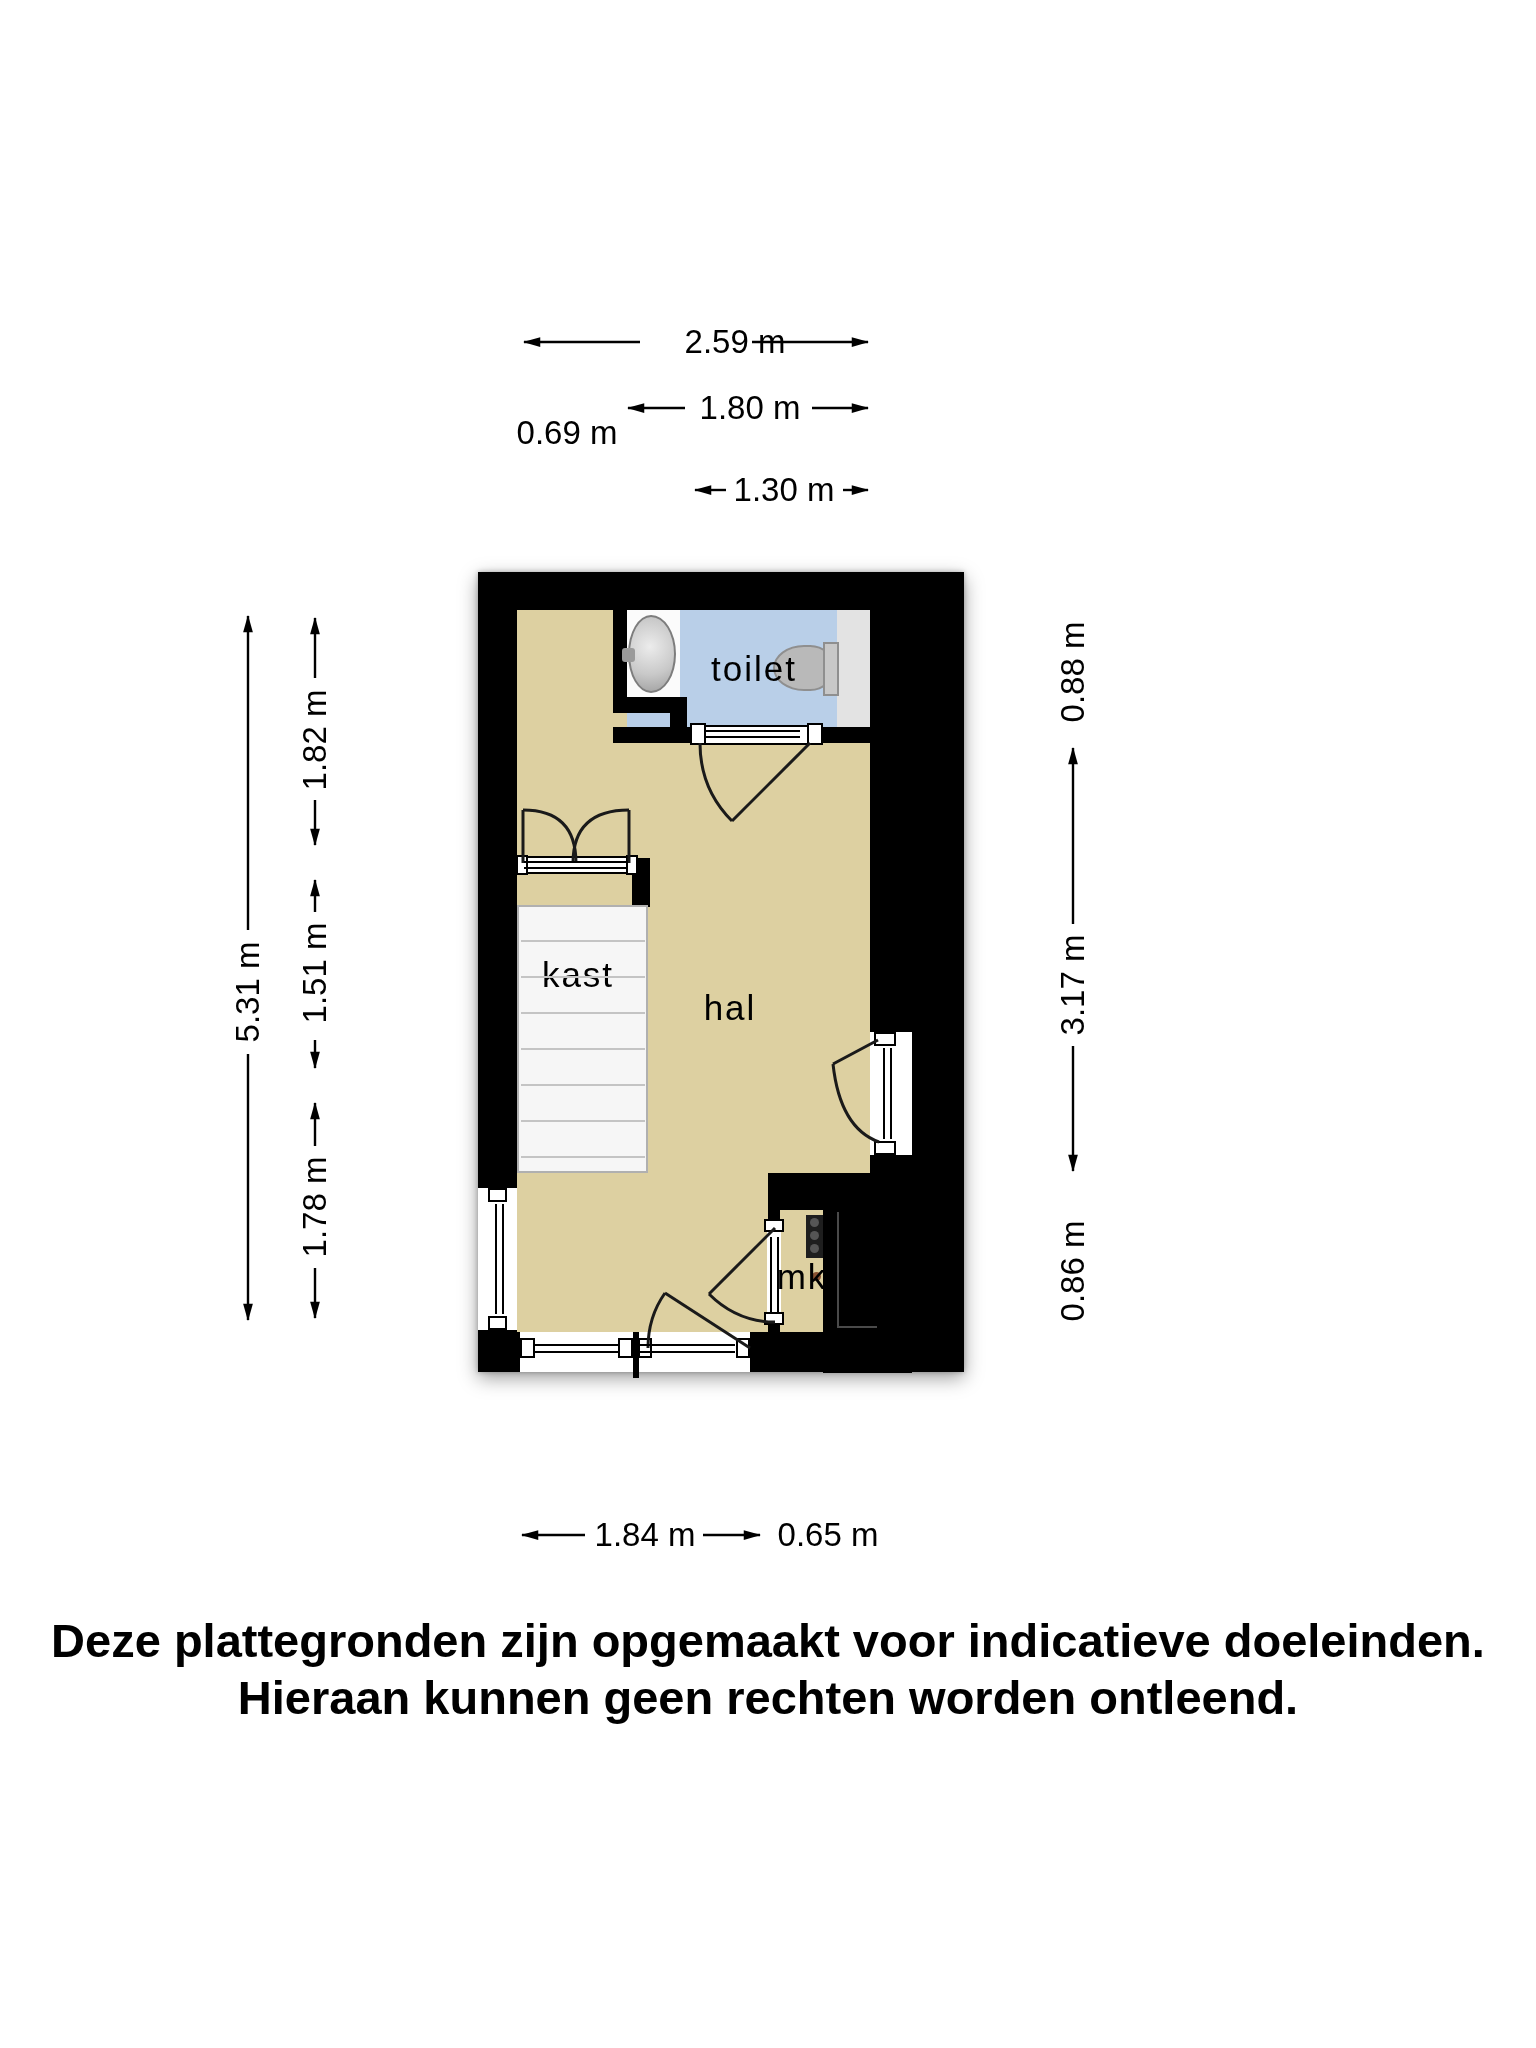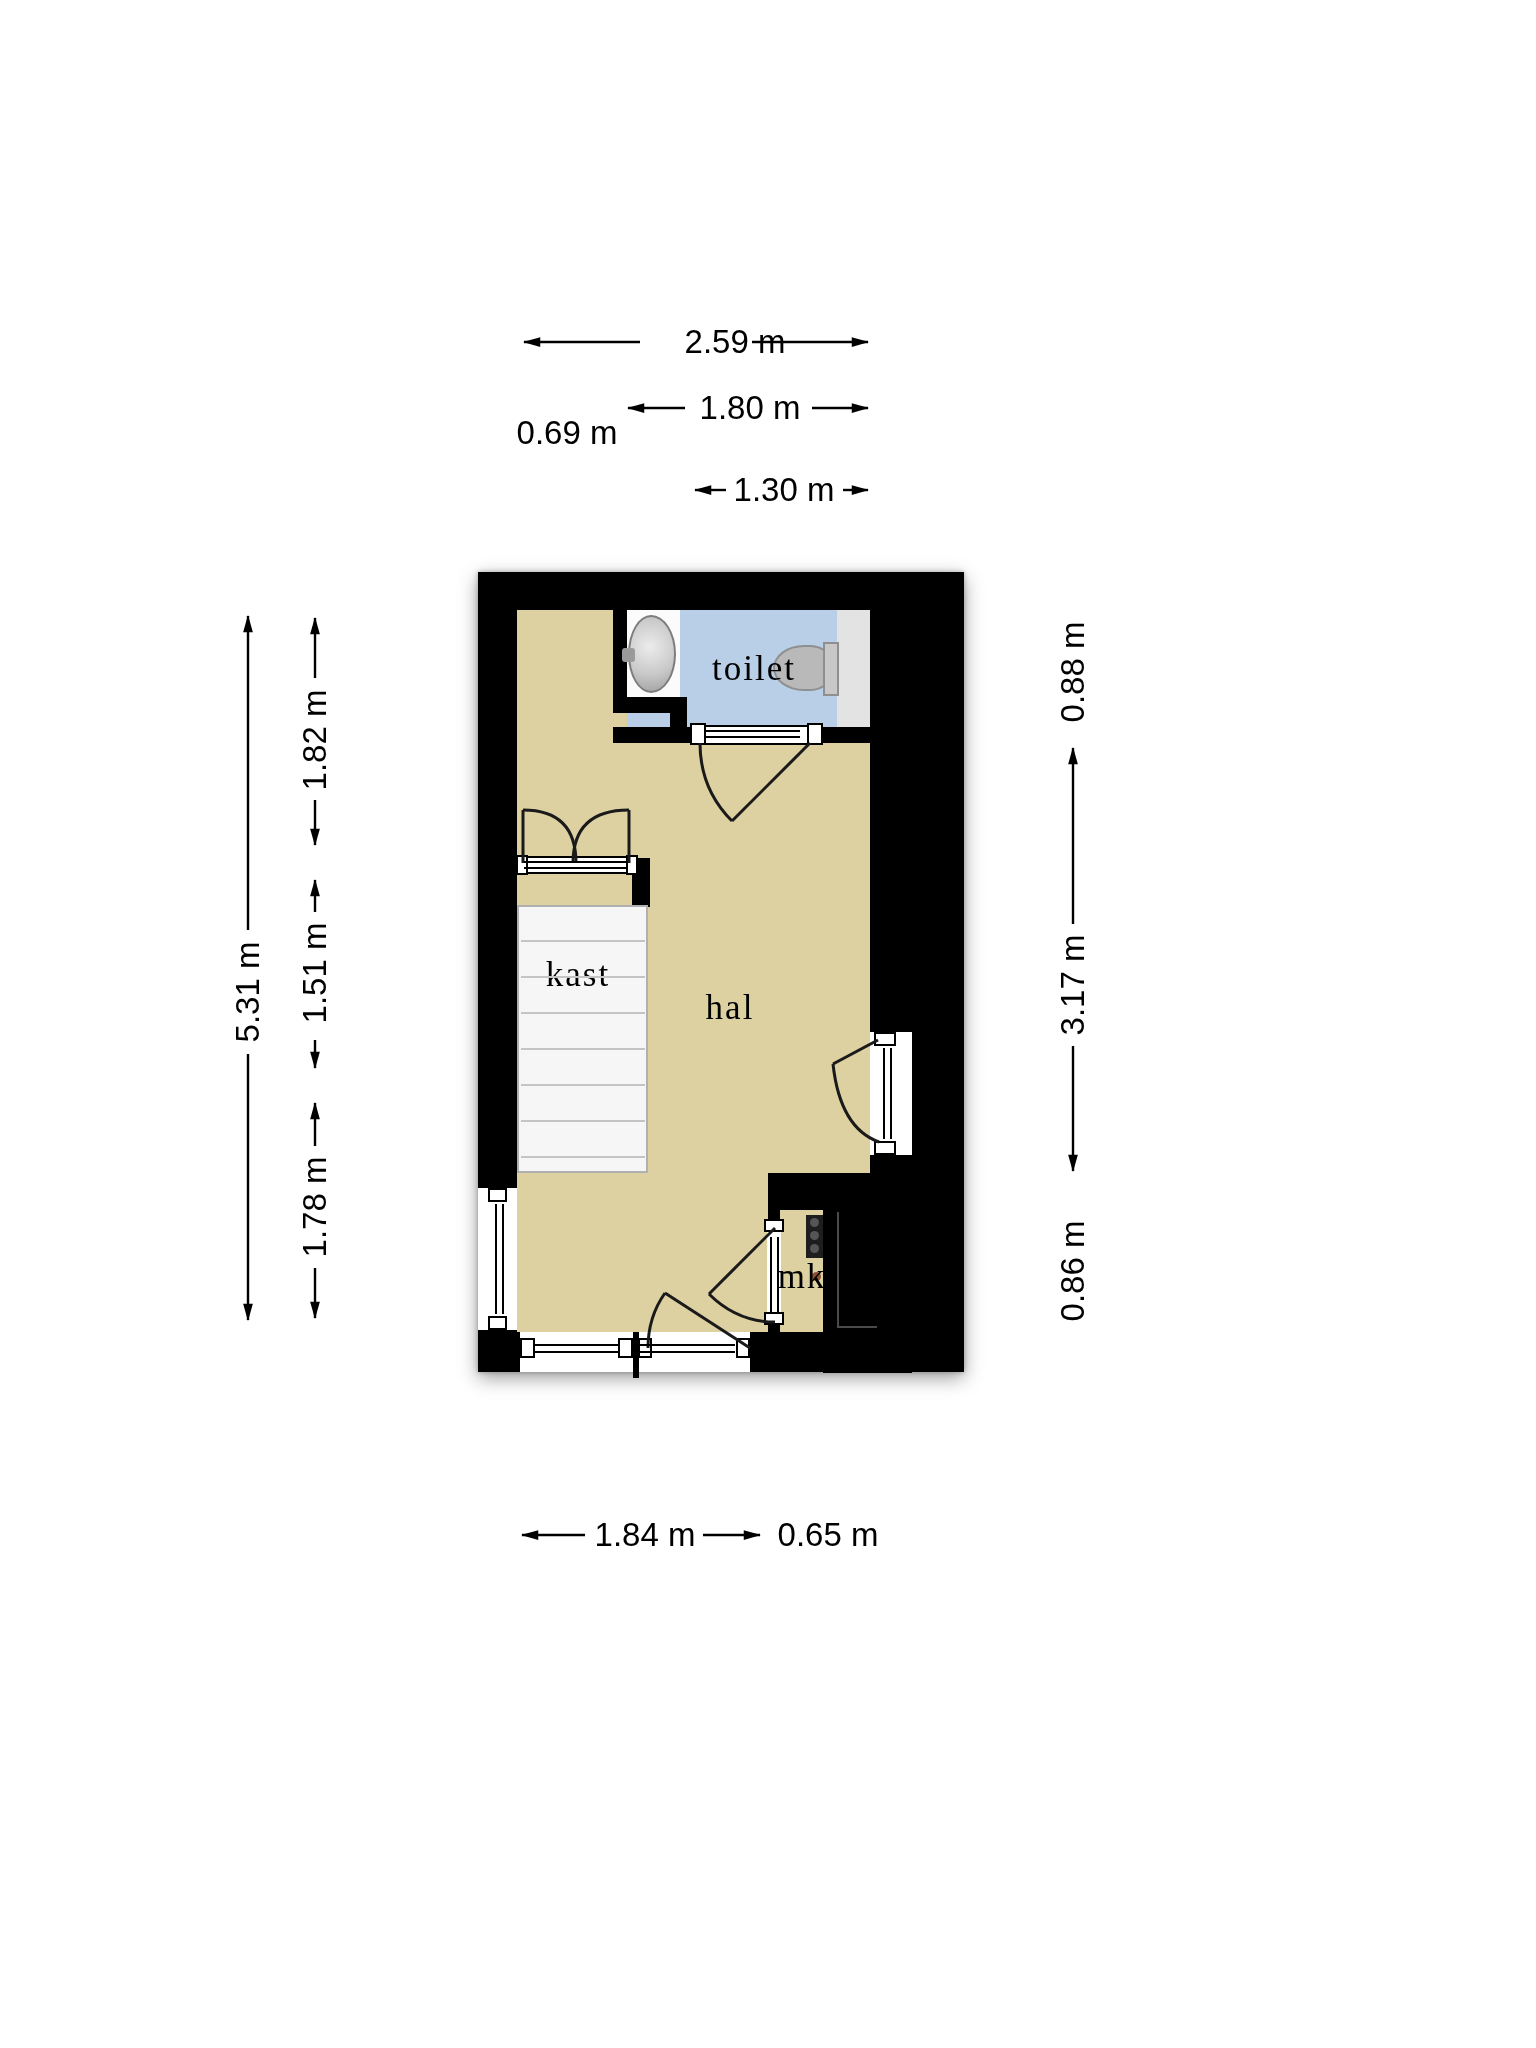--- a/index.html
+++ b/index.html
@@ -1,21 +1,21 @@
 <!DOCTYPE html>
 <html style="--wall: #000000; --floor: #ddd0a1; --toilet_floor: #b9cfe8; --shaft: #e3e3e3; --stairs: #f6f6f6; --fixture: #b9b9b9; --text: #000000;"><head>
 <meta charset="utf-8">
 <style>
   html,body{margin:0;padding:0;background:#ffffff;}
   #canvas{position:relative;width:1536px;height:2048px;background:#fff;overflow:hidden;
           font-family:"Liberation Sans", sans-serif;color:var(--text,#000);}
 
   
   #plan{position:absolute;left:478px;top:572px;width:486px;height:800px;
-        background:var(--wall,#000);box-shadow:0 6px 18px rgba(0,0,0,.38),0 0 5px rgba(0,0,0,.28);font-family:Liberation Serif, serif;}
+        background:var(--wall,#000);box-shadow:0 6px 18px rgba(0,0,0,.38),0 0 5px rgba(0,0,0,.28);}
   #plan .abs{position:absolute;}
   .floor-hal{left:39px;top:38px;width:353px;height:722px;background:var(--floor,#ddd0a1);}
   .floor-toilet{left:149px;top:38px;width:210px;height:117px;background:var(--toilet_floor,#b9cfe8);}
   .shaft{left:359px;top:38px;width:33px;height:117px;background:var(--shaft,#e3e3e3);}
   .sink-patch{left:149px;top:38px;width:53px;height:87px;background:#fbfbfb;}
   .wall{background:var(--wall,#000);}
   .w1{left:135px;top:38px;width:14px;height:87px;}
   .w2{left:135px;top:125px;width:74px;height:16px;}
   .w3{left:192px;top:141px;width:17px;height:30px;}
   .w4{left:135px;top:155px;width:257px;height:16px;}
@@ -224,14 +224,18 @@
   <div class="dim rot" style="left:315px;top:973px;">1.51 m</div>
   <div class="dim rot" style="left:315px;top:1207px;">1.78 m</div>
 
   <div class="dim rot" style="left:1073px;top:672px;">0.88 m</div>
   <div class="dim rot" style="left:1073px;top:985px;">3.17 m</div>
   <div class="dim rot" style="left:1073px;top:1271px;">0.86 m</div>
 
   <div class="dim" style="left:645px;top:1535px;">1.84 m</div>
   <div class="dim" style="left:828px;top:1535px;">0.65 m</div>
 
+  <div class="disclaimer">
+    <div>Deze plattegronden zijn opgemaakt voor indicatieve doeleinden.</div>
+    <div>Hieraan kunnen geen rechten worden ontleend.</div>
+  </div>
 
 </div>
 
 </body></html>

